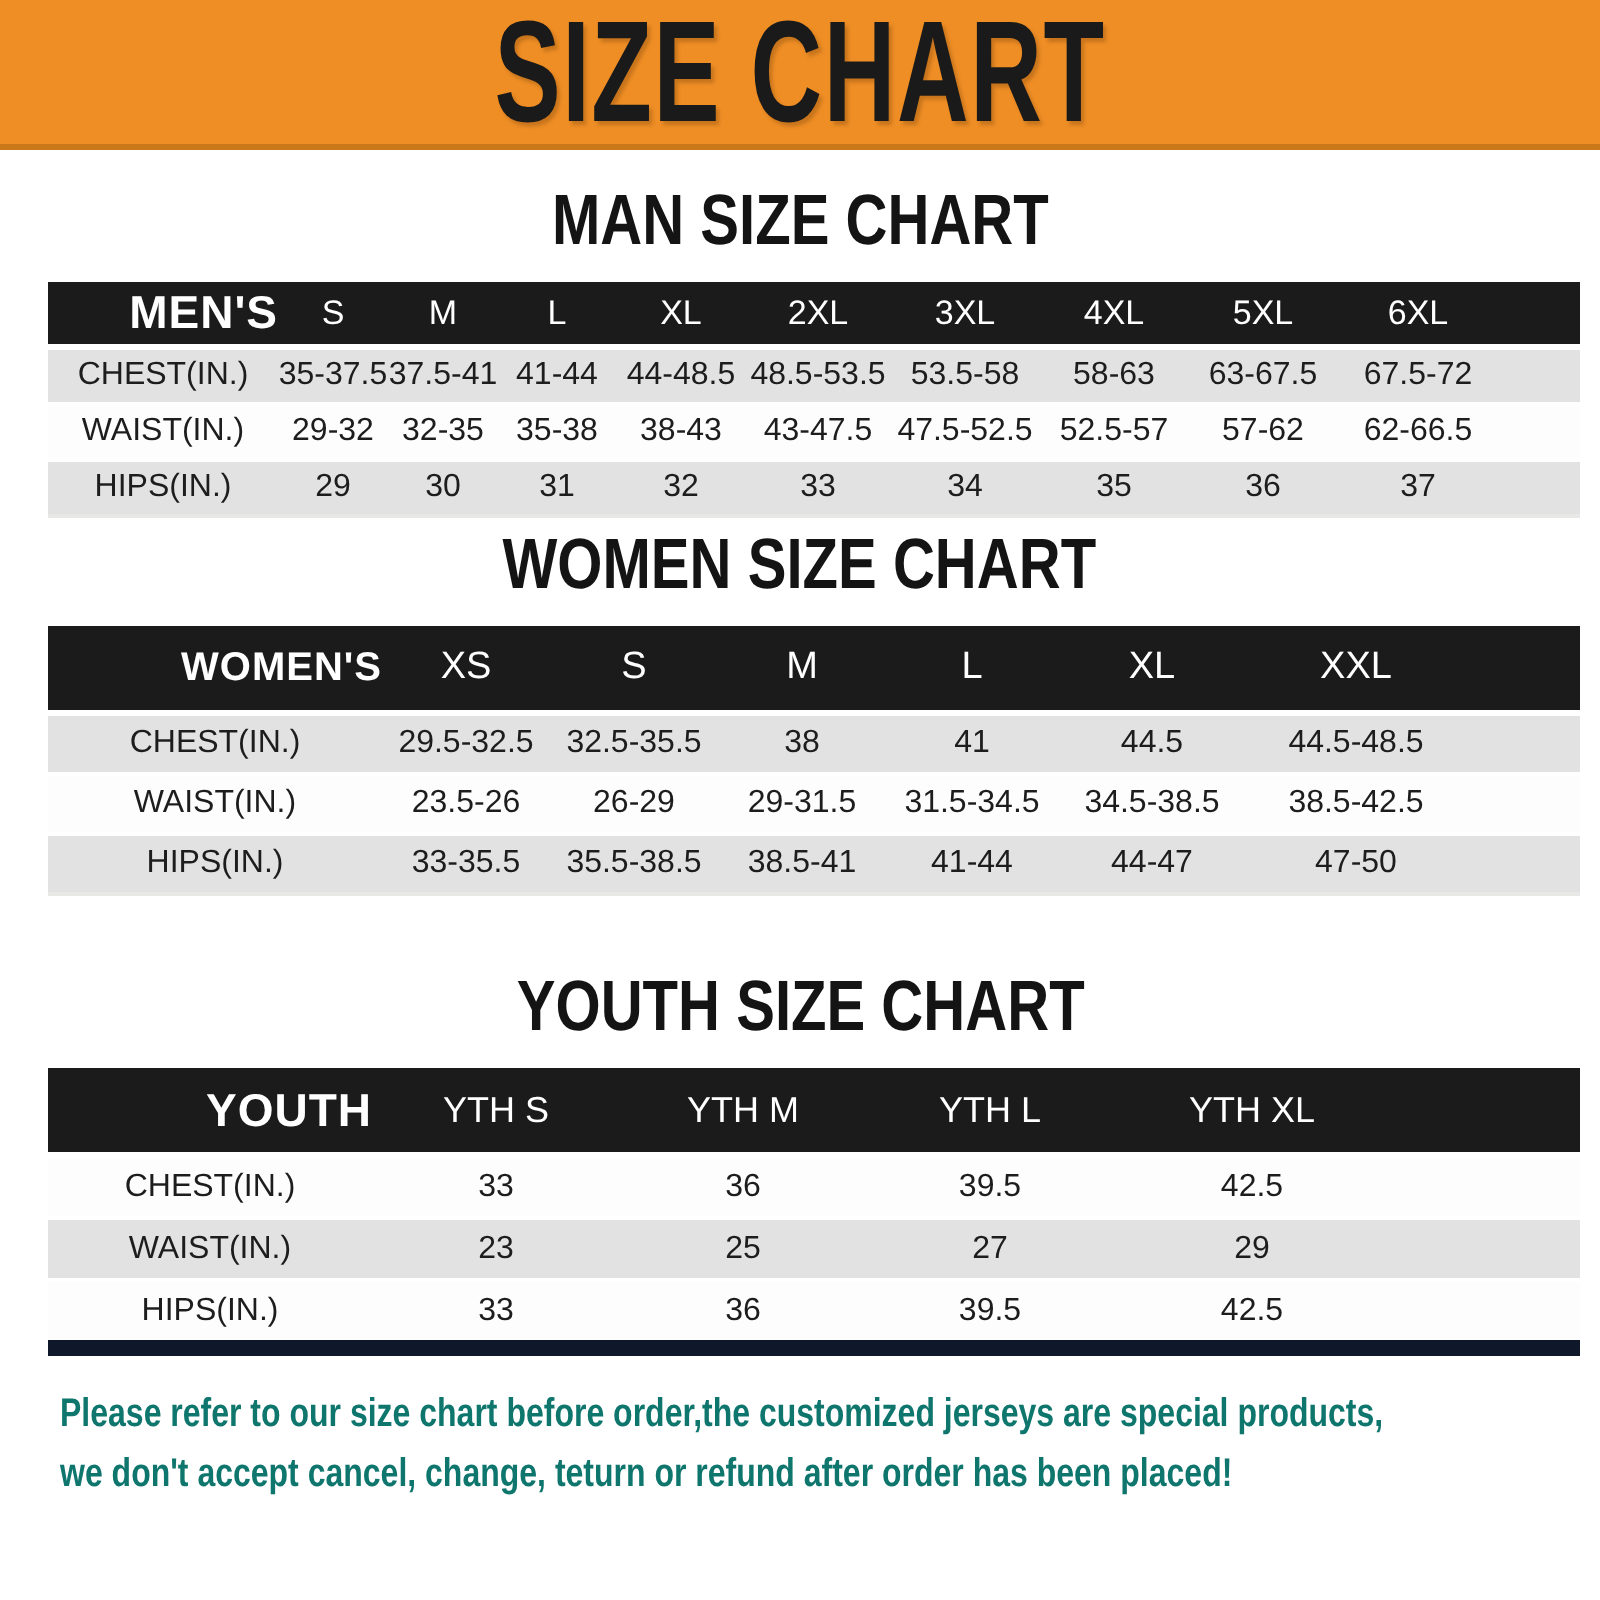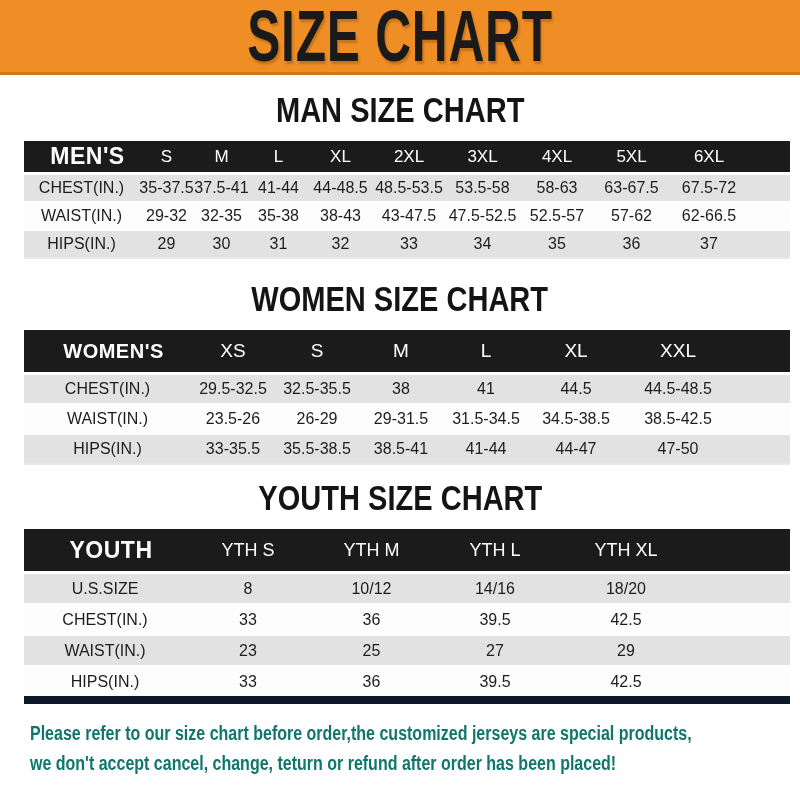--- a/index.html
+++ b/index.html
@@ -37,39 +37,39 @@
     font-size: 33px;
     font-weight: bold;
     color: #141414;
     line-height: 38px;
   }
   .section-title .condensed {
     display: inline-block;
     transform: scale(0.88, 1.08);
     white-space: nowrap;
   }
-  .section-title.mt2 { margin-top: 21px; }
-  .section-title.mt3 { margin-top: 14px; }
+  .section-title.mt2 { margin-top: 4px; }
+  .section-title.mt3 { margin-top: 36px; }
   
   .size-table {
     border-collapse: collapse;
     table-layout: fixed;
     margin-left: 24px;
     width: 766px;
   }
   .size-table thead th {
     background: #1b1b1b;
     color: #ffffff;
     font-weight: normal;
     text-align: center;
     padding: 0;
   }
   .size-table thead tr { border-bottom: 3px solid #ffffff; }
   .size-table th.corner {
-    text-align: center;
+    text-align: right;
     padding-left: 12px;
     font-weight: bold;
     letter-spacing: 0.5px;
   }
   .men   thead th { height: 31px; font-size: 17px; }
   .women thead th { height: 42px; font-size: 19px; text-align: center; }
   .youth thead th { height: 42px; font-size: 18px; }
   .men   th.corner { font-size: 23px; }
   .women th.corner { font-size: 20px; }
   .youth th.corner { font-size: 23px; }
@@ -257,28 +257,20 @@
       <tr>
         <th class="corner">YOUTH</th>
         <th>YTH S</th>
         <th>YTH M</th>
         <th>YTH L</th>
         <th>YTH XL</th>
         <th></th>
       </tr>
     </thead>
     <tbody>
-      <tr class="stripe">
-        <td>U.S.SIZE</td>
-        <td>8</td>
-        <td>10/12</td>
-        <td>14/16</td>
-        <td>18/20</td>
-        <td></td>
-      </tr>
       <tr>
         <td>CHEST(IN.)</td>
         <td>33</td>
         <td>36</td>
         <td>39.5</td>
         <td>42.5</td>
         <td></td>
       </tr>
       <tr class="stripe">
         <td>WAIST(IN.)</td>

